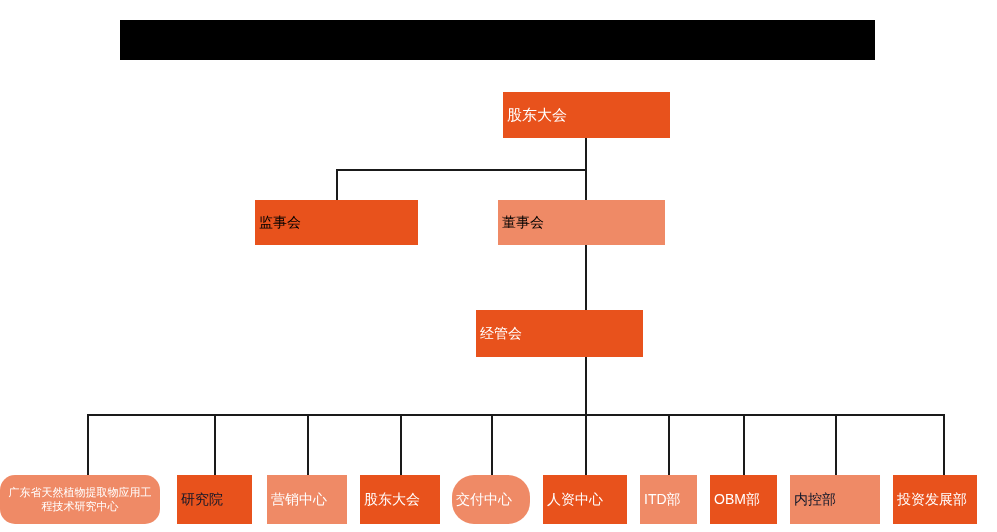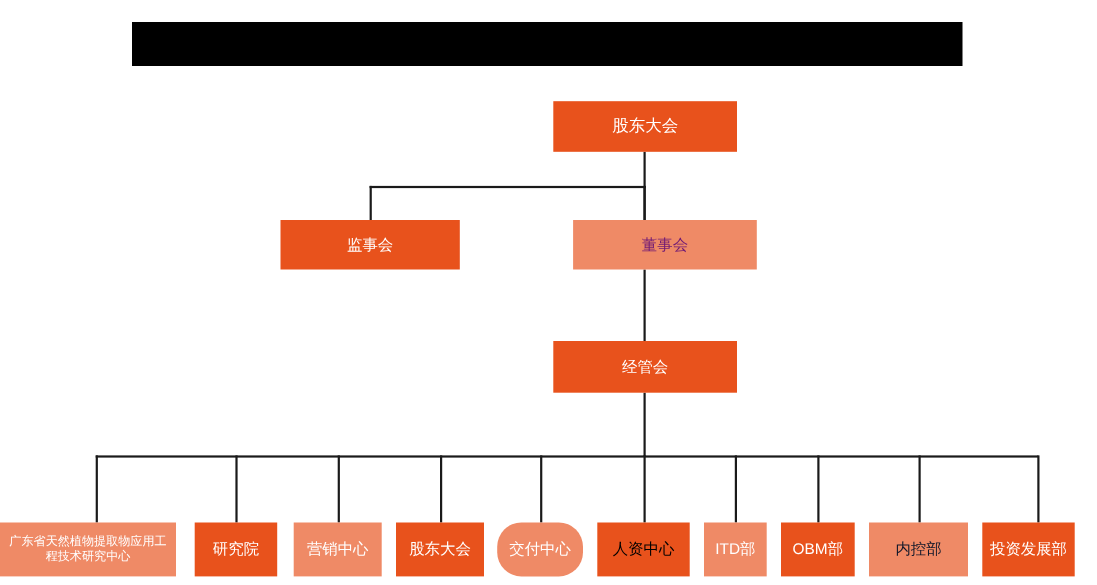--- a/index.html
+++ b/index.html
@@ -18,32 +18,32 @@
     overflow: hidden;
   }
   .redacted-bar {
     position: absolute;
     background: #000000;
   }
   .node {
     position: absolute;
     display: flex;
     align-items: center;
-    justify-content: center;
+    justify-content: flex-start;
     text-align: center;
     color: #ffffff;
     box-sizing: border-box;
     line-height: 1.25;
     padding: 2px 4px;
   }
   .node-primary { background: #E8521C; }
   .node-secondary { background: #EF8A66; }
   .node-lg { font-size: 15px; }
   .node-md { font-size: 14px; }
-  .node-sm { font-size: 11px; }
+  .node-sm { font-size: 11px; border-radius: 15px; }
   .connector {
     position: absolute;
     background: #1a1a1a;
   }
   .v-line { width: 2px; }
   .h-line { height: 2px; }
 </style>
 </head>
 <body>
 
@@ -68,45 +68,45 @@
       <div class="connector v-line" style="left: 668px; top: 414px; background: rgb(26, 26, 26); height: 61px;"></div>
       <div class="connector v-line" style="left: 743px; top: 414px; background: rgb(26, 26, 26); height: 61px;"></div>
       <div class="connector v-line" style="left: 835px; top: 414px; background: rgb(26, 26, 26); height: 61px;"></div>
       <div class="connector v-line" style="left: 943px; top: 414px; background: rgb(26, 26, 26); height: 61px;"></div>
     </div>
 
   <div id="node-layer">
       <div class="node node-primary node-lg" style="left: 503px; top: 92px; width: 167px; height: 46px; background: rgb(232, 82, 28); color: rgb(255, 255, 255);">
         <span>股东大会</span>
       </div>
-      <div class="node node-primary node-md" style="left: 255px; top: 200px; width: 163px; height: 45px; background: rgb(232, 82, 28); color: #ffffff;">
+      <div class="node node-primary node-md" style="left: 255px; top: 200px; width: 163px; height: 45px; background: rgb(232, 82, 28); color: #000000;">
         <span>监事会</span>
       </div>
-      <div class="node node-secondary node-md" style="left: 521px; top: 200px; width: 167px; height: 45px; background: rgb(239, 138, 102); color: #701a75;">
+      <div class="node node-secondary node-md" style="left: 498px; top: 200px; width: 167px; height: 45px; background: rgb(239, 138, 102); color: #000000;">
         <span>董事会</span>
       </div>
-      <div class="node node-primary node-md" style="left: 503px; top: 310px; width: 167px; height: 47px; background: rgb(232, 82, 28); color: rgb(255, 255, 255);">
+      <div class="node node-primary node-md" style="left: 476px; top: 310px; width: 167px; height: 47px; background: rgb(232, 82, 28); color: rgb(255, 255, 255);">
         <span>经管会</span>
       </div>
       <div class="node node-secondary node-sm" style="left: 0px; top: 475px; width: 160px; height: 49px; background: rgb(239, 138, 102); color: rgb(255, 255, 255);">
         <span>广东省天然植物提取物应用工程技术研究中心</span>
       </div>
-      <div class="node node-primary node-md" style="left: 177px; top: 475px; width: 75px; height: 49px; background: rgb(232, 82, 28); color: #ffffff;">
+      <div class="node node-primary node-md" style="left: 177px; top: 475px; width: 75px; height: 49px; background: rgb(232, 82, 28); color: #0f172a;">
         <span>研究院</span>
       </div>
       <div class="node node-secondary node-md" style="left: 267px; top: 475px; width: 80px; height: 49px; background: rgb(239, 138, 102); color: rgb(255, 255, 255);">
         <span>营销中心</span>
       </div>
       <div class="node node-primary node-md" style="left: 360px; top: 475px; width: 80px; height: 49px; background: rgb(232, 82, 28); color: rgb(255, 255, 255);">
         <span>股东大会</span>
       </div>
       <div class="node node-secondary node-md" style="left: 452px; top: 475px; width: 78px; height: 49px; background: rgb(239, 138, 102); color: rgb(255, 255, 255); border-radius: 22px;">
         <span>交付中心</span>
       </div>
-      <div class="node node-primary node-md" style="left: 543px; top: 475px; width: 84px; height: 49px; background: rgb(232, 82, 28); color: #000000;">
+      <div class="node node-primary node-md" style="left: 543px; top: 475px; width: 84px; height: 49px; background: rgb(232, 82, 28); color: #ffffff;">
         <span>人资中心</span>
       </div>
       <div class="node node-secondary node-md" style="left: 640px; top: 475px; width: 57px; height: 49px; background: rgb(239, 138, 102); color: rgb(255, 255, 255);">
         <span>ITD部</span>
       </div>
       <div class="node node-primary node-md" style="left: 710px; top: 475px; width: 67px; height: 49px; background: rgb(232, 82, 28); color: #ffffff;">
         <span>OBM部</span>
       </div>
       <div class="node node-secondary node-md" style="left: 790px; top: 475px; width: 90px; height: 49px; background: rgb(239, 138, 102); color: #0f172a;">
         <span>内控部</span>

